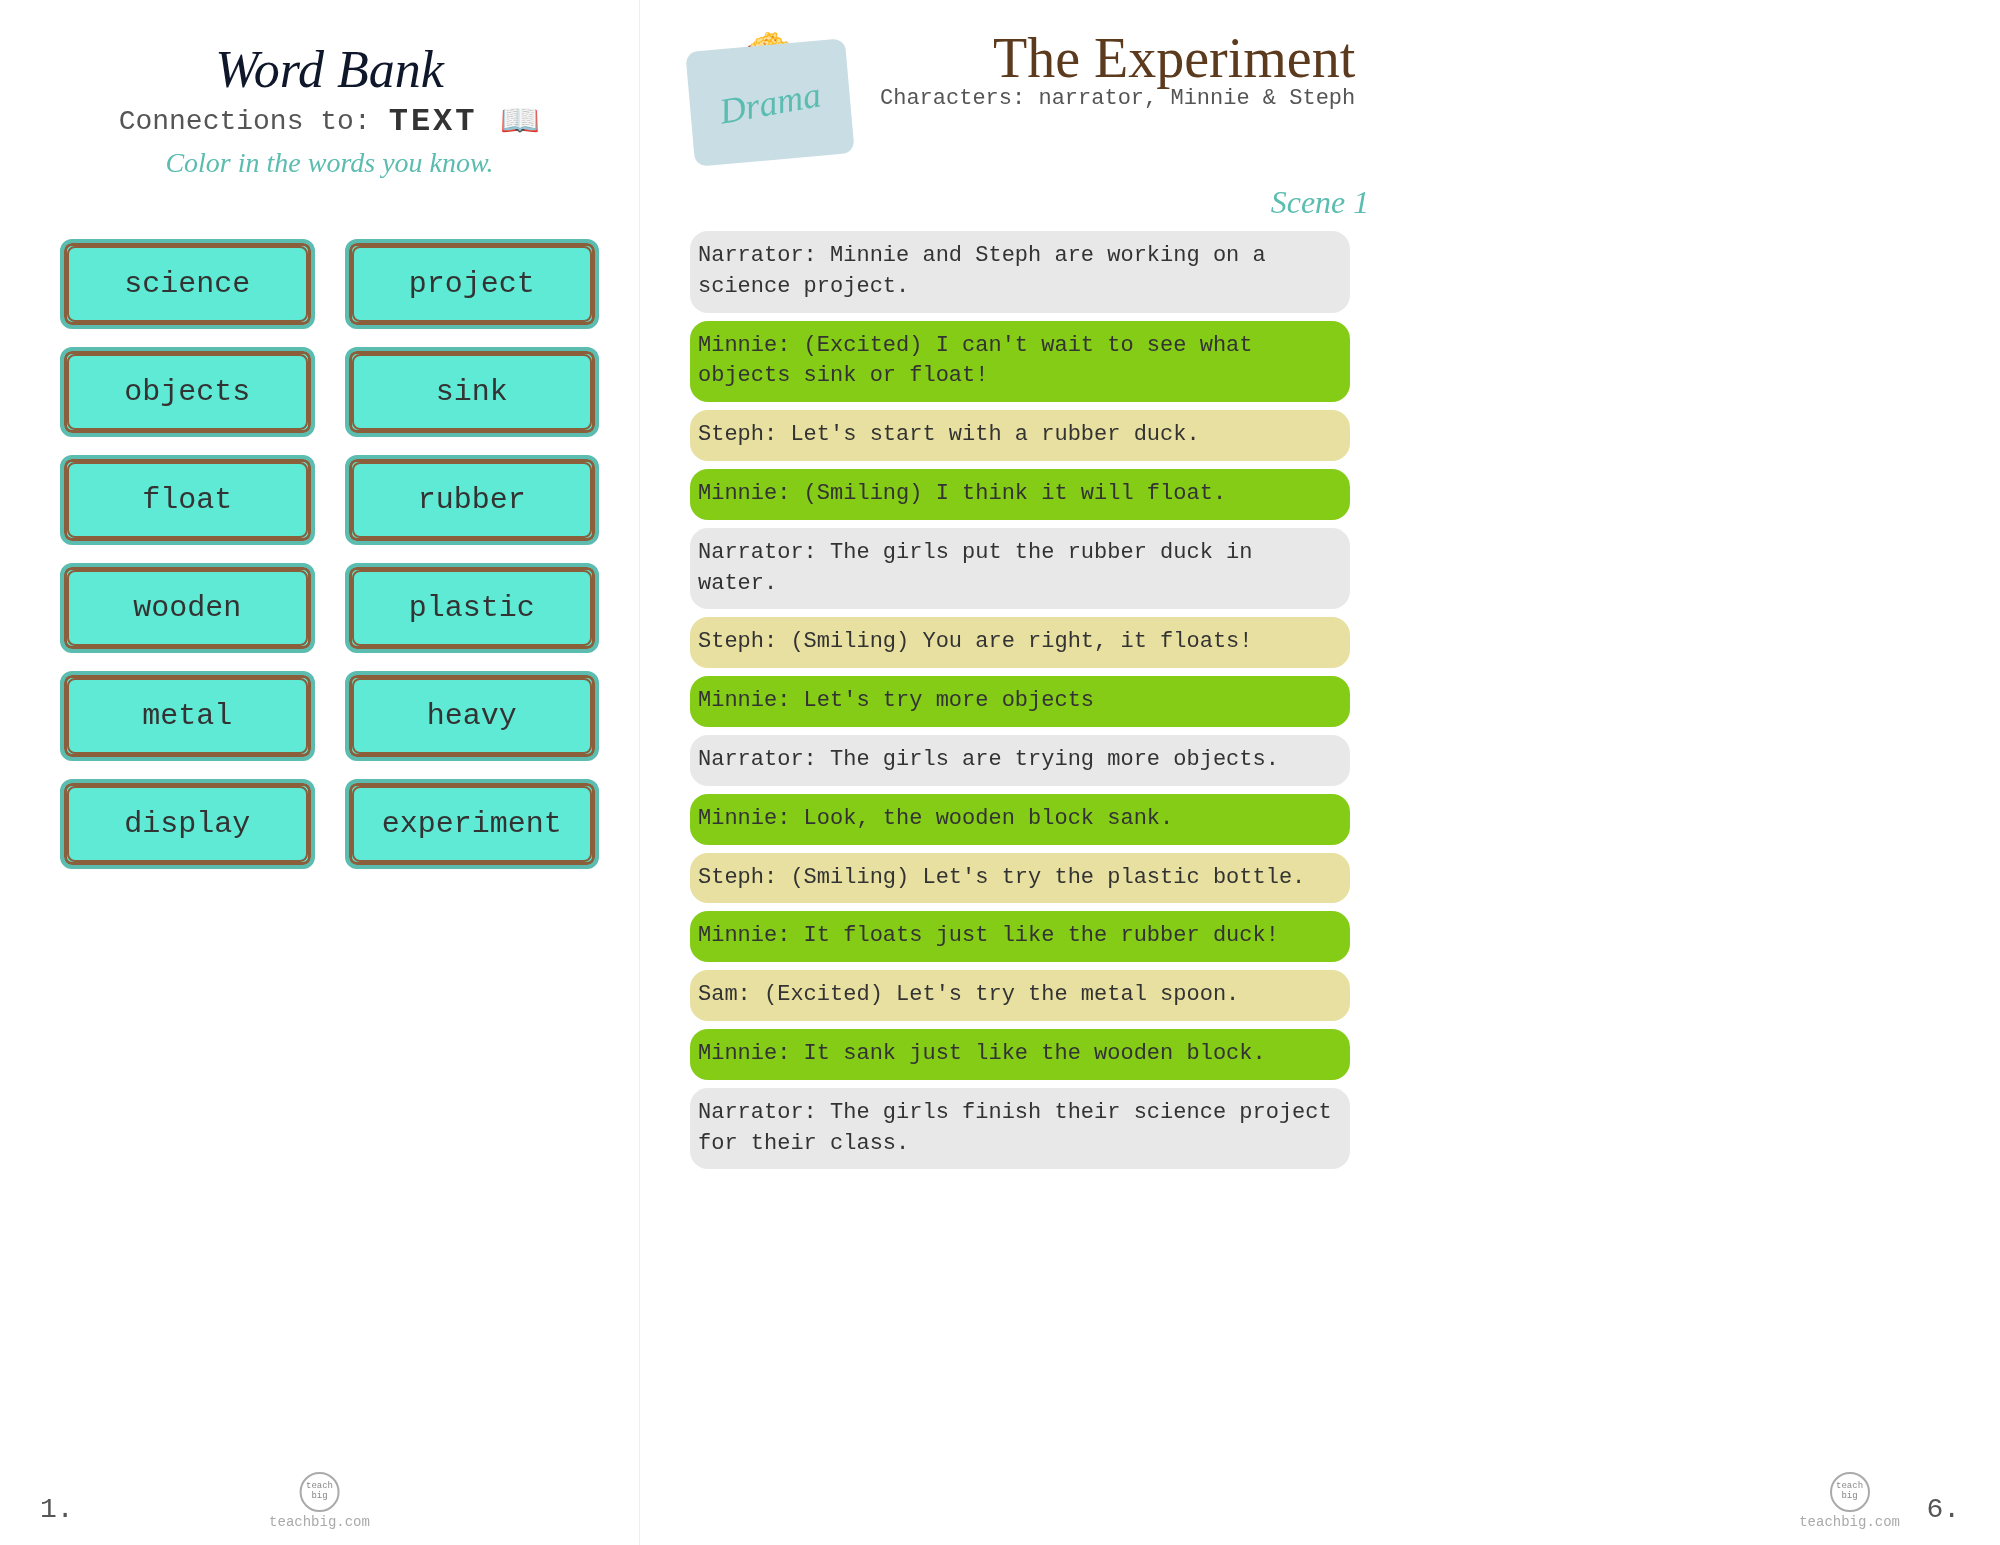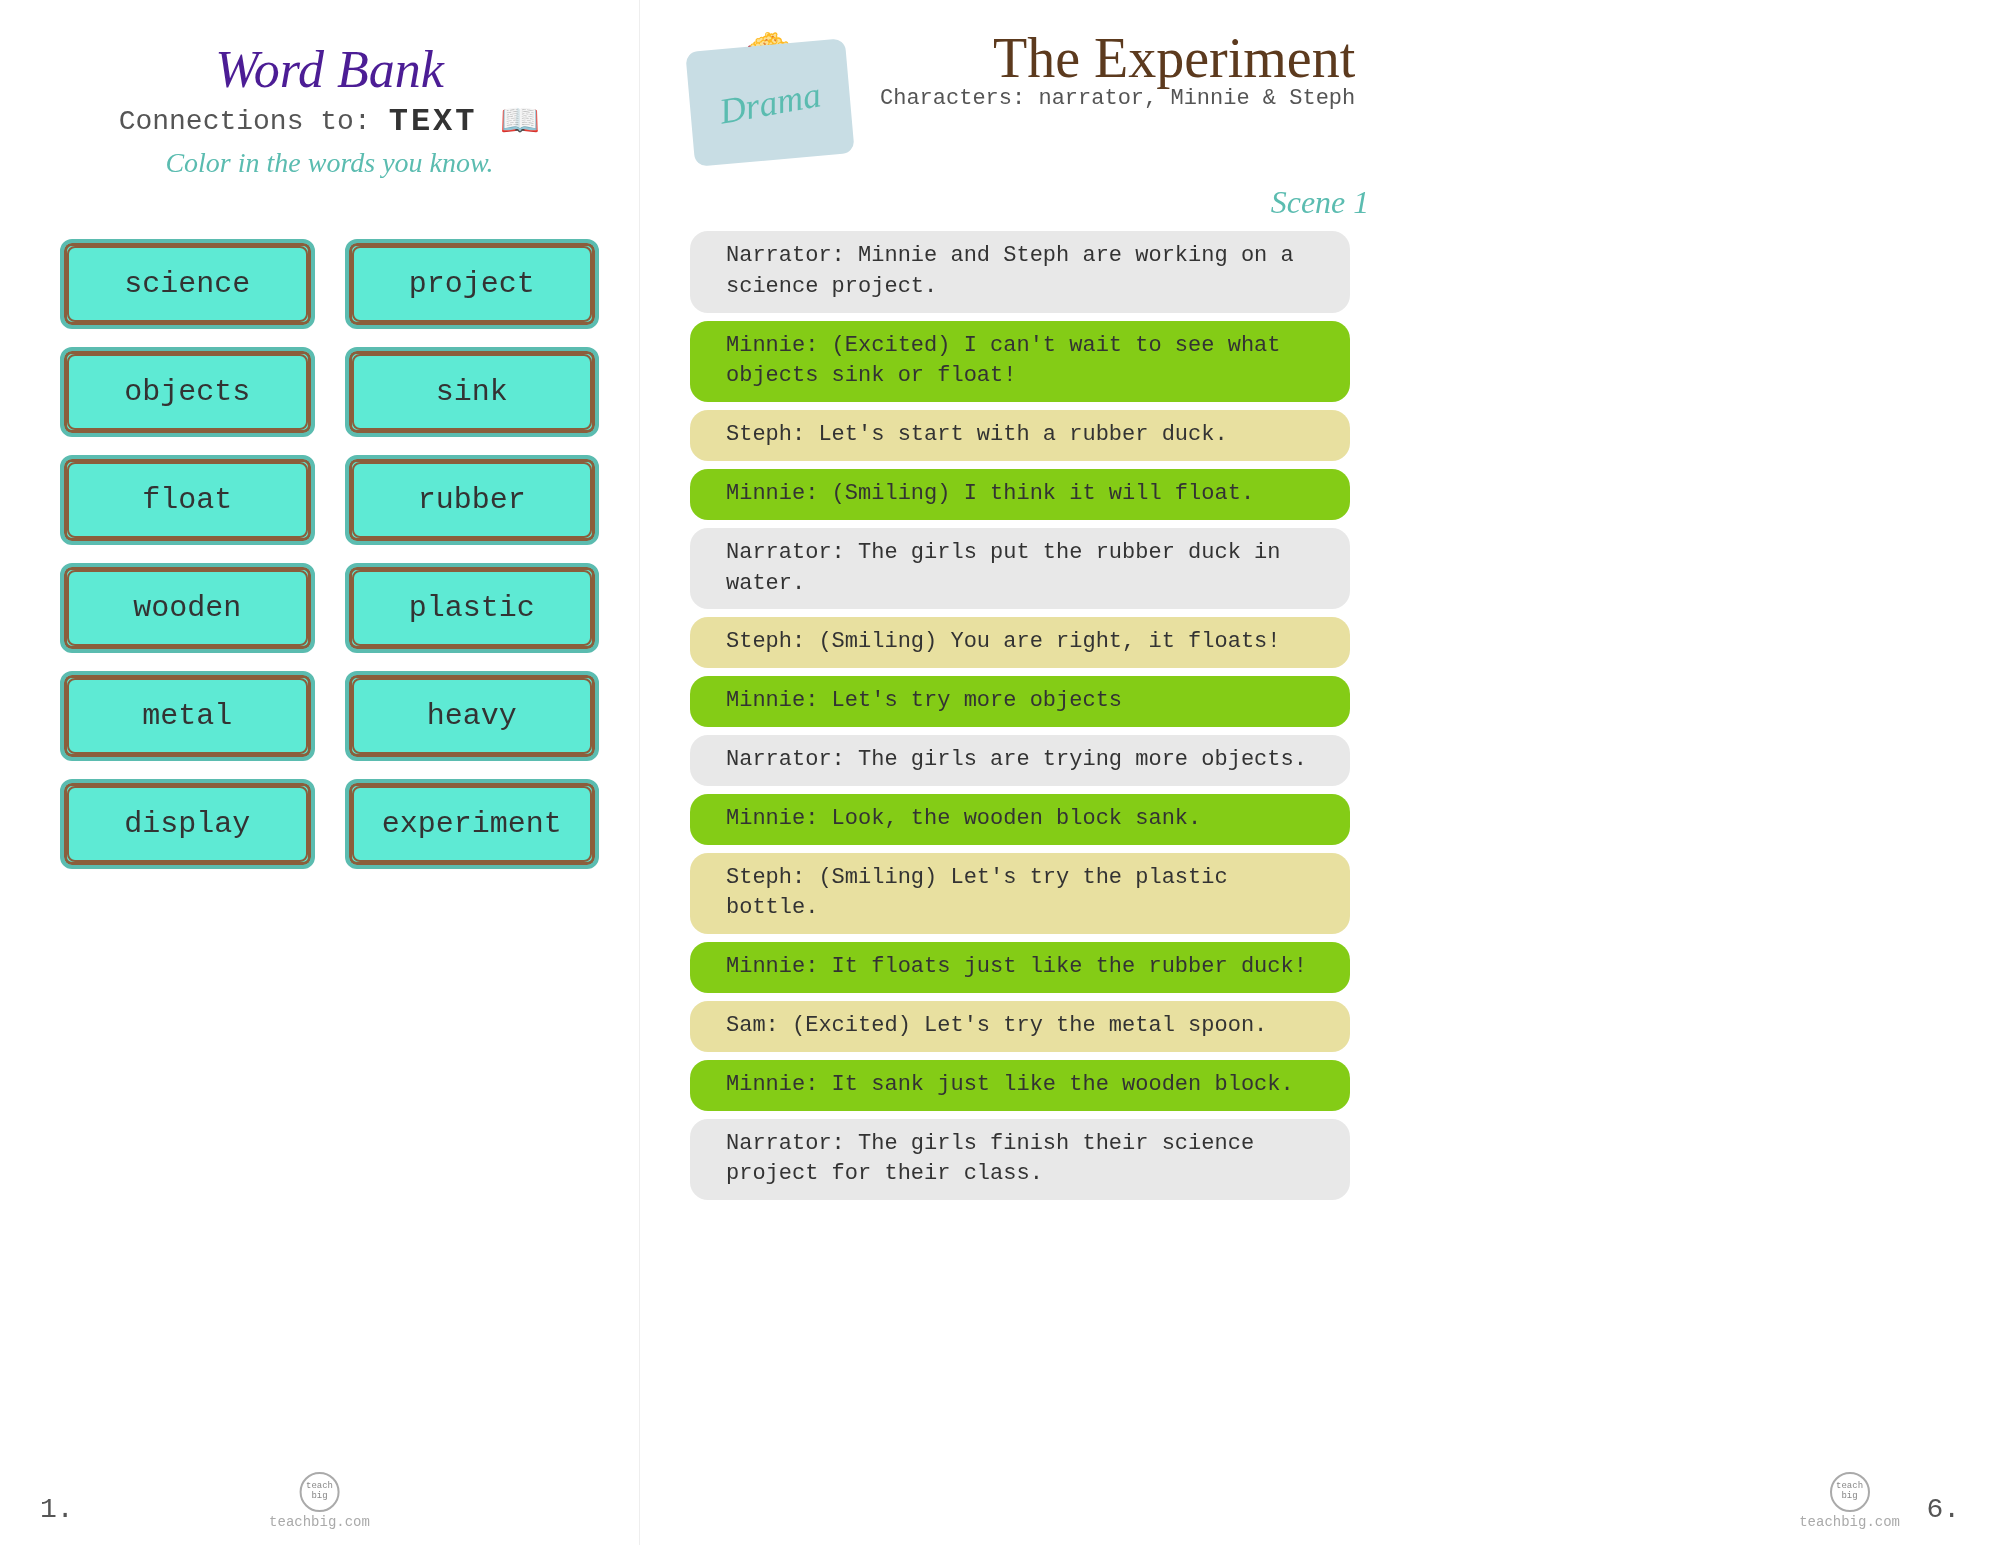--- a/index.html
+++ b/index.html
@@ -19,21 +19,21 @@
       padding: 40px 40px 40px 60px;
       display: flex;
       flex-direction: column;
       align-items: center;
       border-right: 1px solid #eee;
       position: relative;
     }
 
     .word-bank-title {
       font-size: 52px;
-      color: #4c1d95;
+      color: #0f172a;
       font-family: 'Georgia', cursive;
       font-style: italic;
       font-weight: normal;
       margin-bottom: 2px;
       position: relative;
     }
 
     .connections-line {
       display: flex;
       align-items: center;
@@ -230,21 +230,21 @@
 
     .dialogue-container {
       display: flex;
       flex-direction: column;
       gap: 8px;
       overflow: hidden;
     }
 
     .dialogue-bubble {
       border-radius: 18px;
-      padding: 10px 36px;
+      padding: 10px 8px;
       font-size: 22px;
       font-family: 'Courier New', monospace;
       line-height: 1.4;
       max-width: 660px;
     }
 
     .bubble-narrator {
       background: #e8e8e8;
       color: #333;
     }

